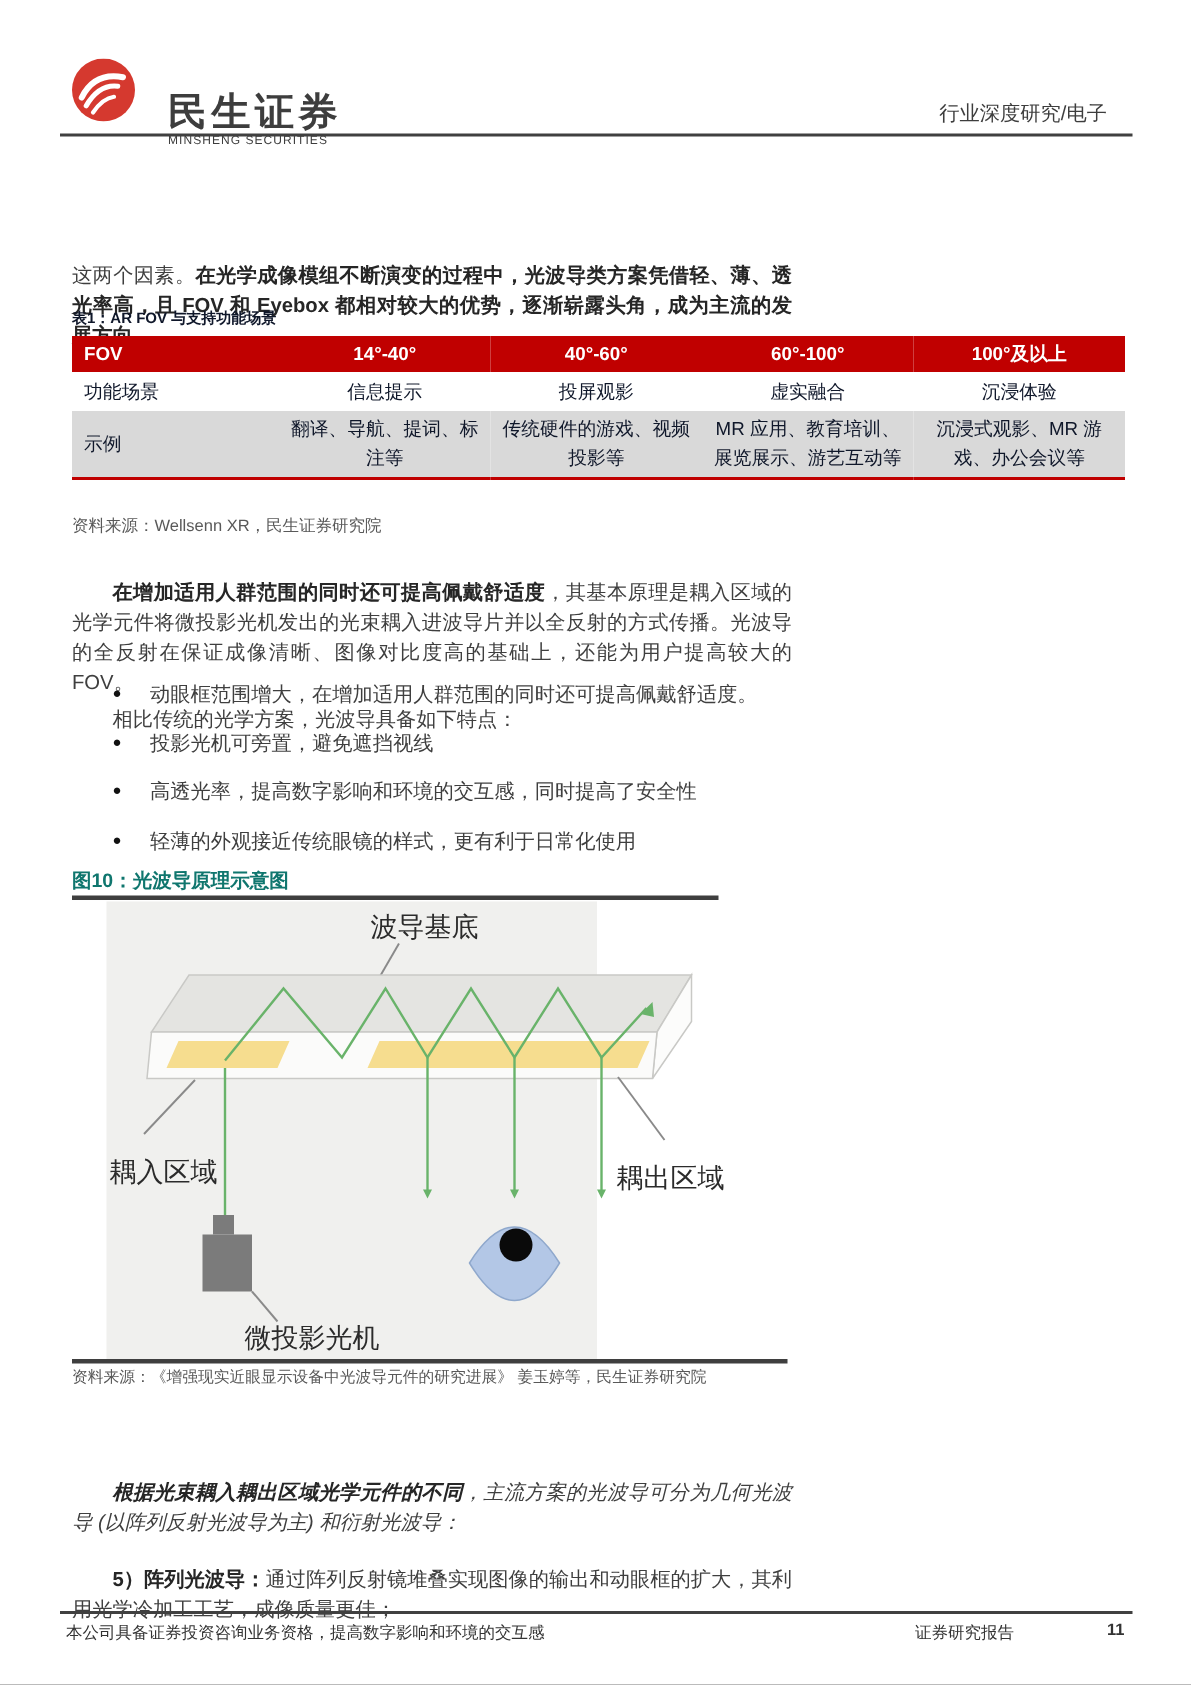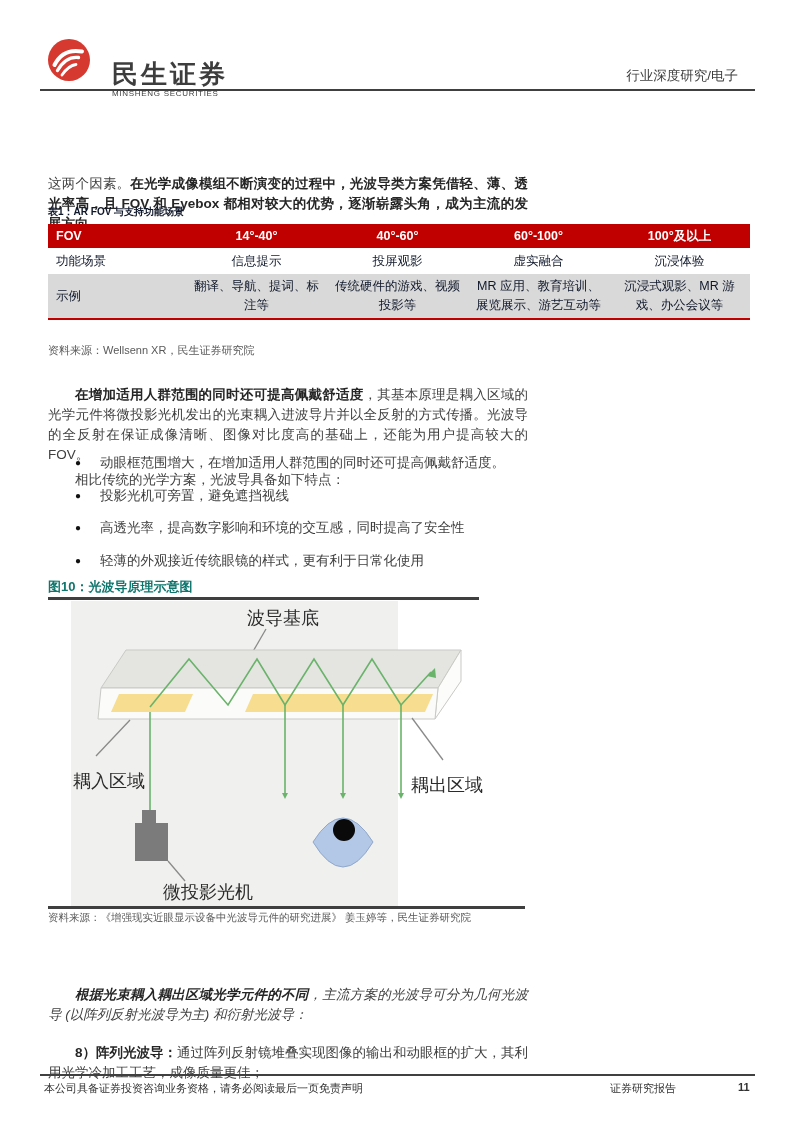--- a/index.html
+++ b/index.html
@@ -164,21 +164,21 @@
     </svg>
   </div>
 
   <div class="abs" style="left:48px;top:906px;width:477px;height:3px;background:#3F3F3F;"></div>
   <div class="abs fig-src" style="left:48px;top:911px;">资料来源：《增强现实近眼显示设备中光波导元件的研究进展》 姜玉婷等，民生证券研究院</div>
 
   <div class="abs para indent" style="left:48px;top:938px;font-style:italic;">
     <b>根据光束耦入耦出区域光学元件的不同</b><span>，主流方案的光波导可分为几何光波导 (以阵列反射光波导为主) 和衍射光波导：</span>
   </div>
   <div class="abs para indent" style="left:48px;top:996px;">
-    <b>8）阵列光波导：</b><span>通过阵列反射镜堆叠实现图像的输出和动眼框的扩大，其利用光学冷加工工艺，成像质量更佳；</span>
+    <b>5）阵列光波导：</b><span>通过阵列反射镜堆叠实现图像的输出和动眼框的扩大，其利用光学冷加工工艺，成像质量更佳；</span>
   </div>
 
   <div class="abs rule-dark" style="left:40px;top:1074px;width:715px;height:2px;"></div>
-  <div class="abs ftr" style="left:44px;top:1081px;">本公司具备证券投资咨询业务资格，请务必阅读最后一页免责声明</div>
+  <div class="abs ftr" style="left:44px;top:1081px;">本公司具备证券投资咨询业务资格，提高数字影响和环境的交互感</div>
   <div class="abs ftr" style="left:610px;top:1081px;">证券研究报告</div>
   <div class="abs page-num" style="left:738px;top:1081px;">11</div>
 
 </div>
 
 </body></html>

